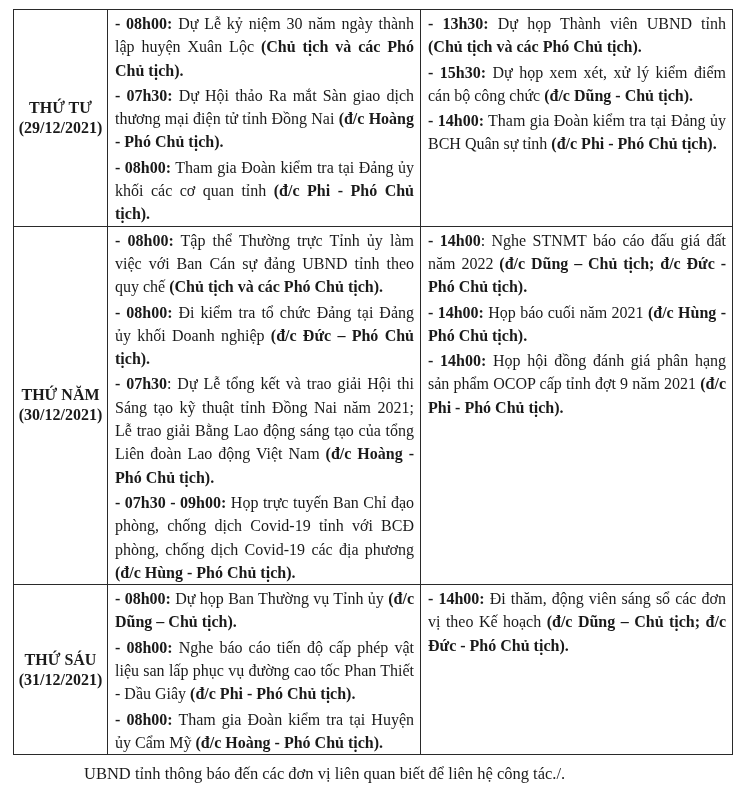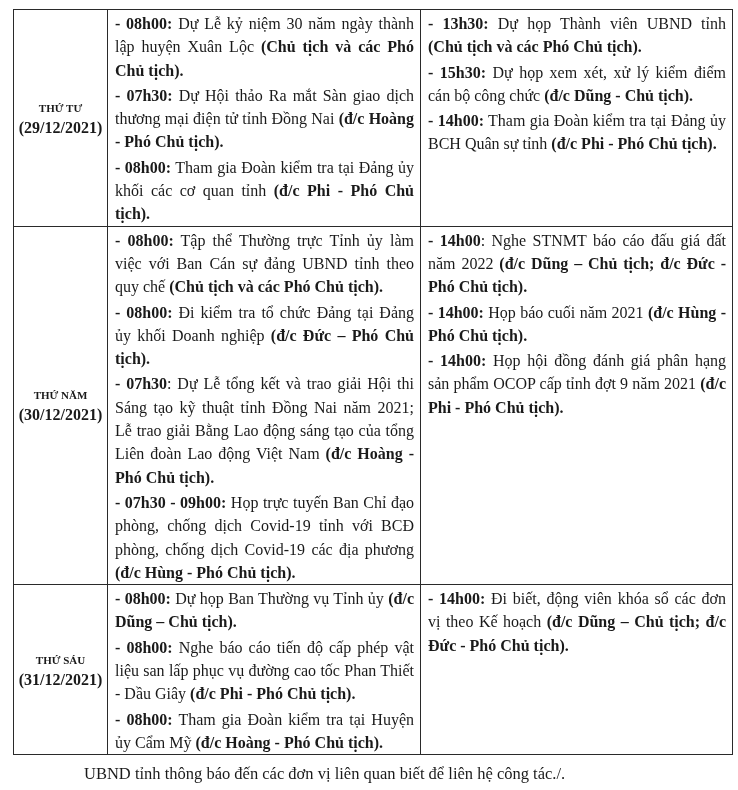--- a/index.html
+++ b/index.html
@@ -29,21 +29,21 @@
       padding: 0;
     }
     .day-cell {
       width: 93px;
       text-align: center;
       vertical-align: middle !important;
     }
     .day-name {
       display: block;
       font-weight: bold;
-      font-size: 11px;
+      font-size: 16px;
       line-height: 20px;
     }
     .day-date {
       display: block;
       font-weight: bold;
       font-size: 16px;
       line-height: 20px;
     }
     .col-morning { width: 312px; }
     .col-afternoon { width: 311px; }
@@ -111,19 +111,19 @@
     <td class="day-cell">
       <span class="day-name">THỨ SÁU</span>
       <span class="day-date">(31/12/2021)</span>
     </td>
     <td class="col-morning">
       <div class="entry"><span class="time">- 08h00:</span><span> Dự họp Ban Thường vụ Tỉnh ủy </span><span class="who">(đ/c Dũng – Chủ tịch).</span></div>
       <div class="entry"><span class="time">- 08h00:</span><span> Nghe báo cáo tiến độ cấp phép vật liệu san lấp phục vụ đường cao tốc Phan Thiết - Dầu Giây </span><span class="who">(đ/c Phi - Phó Chủ tịch).</span></div>
       <div class="entry"><span class="time">- 08h00:</span><span> Tham gia Đoàn kiểm tra tại Huyện ủy Cẩm Mỹ </span><span class="who">(đ/c Hoàng - Phó Chủ tịch).</span></div>
     </td>
     <td class="col-afternoon">
-      <div class="entry"><span class="time">- 14h00:</span><span> Đi biết, động viên khóa sổ các đơn vị theo Kế hoạch </span><span class="who">(đ/c Dũng – Chủ tịch; đ/c Đức - Phó Chủ tịch).</span></div>
+      <div class="entry"><span class="time">- 14h00:</span><span> Đi thăm, động viên sáng sổ các đơn vị theo Kế hoạch </span><span class="who">(đ/c Dũng – Chủ tịch; đ/c Đức - Phó Chủ tịch).</span></div>
     </td>
   </tr>
 </tbody>
   </table>
 
 <div class="footer-note">UBND tỉnh thông báo đến các đơn vị liên quan biết để liên hệ công tác./.</div>
 
 </body></html>

